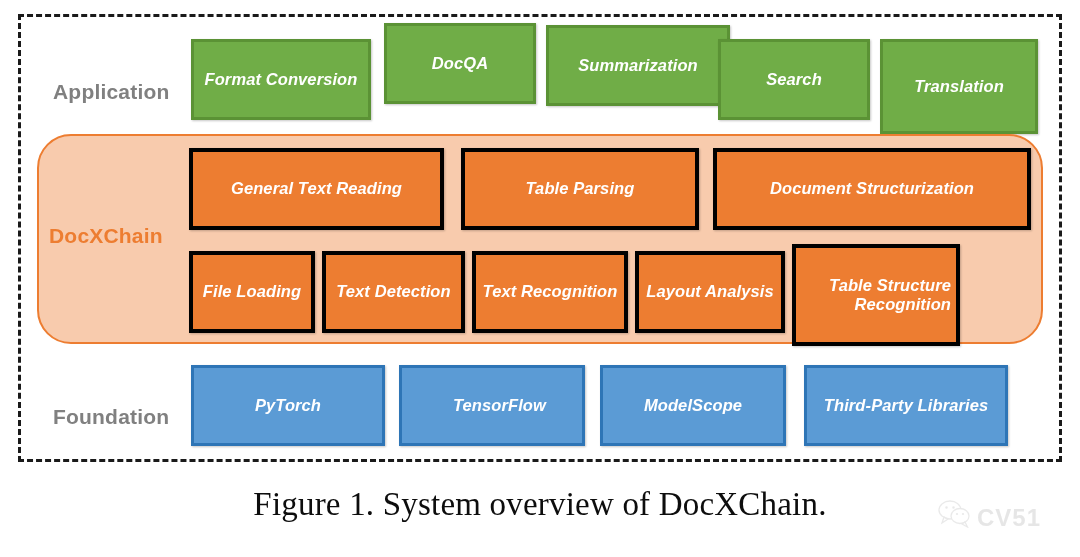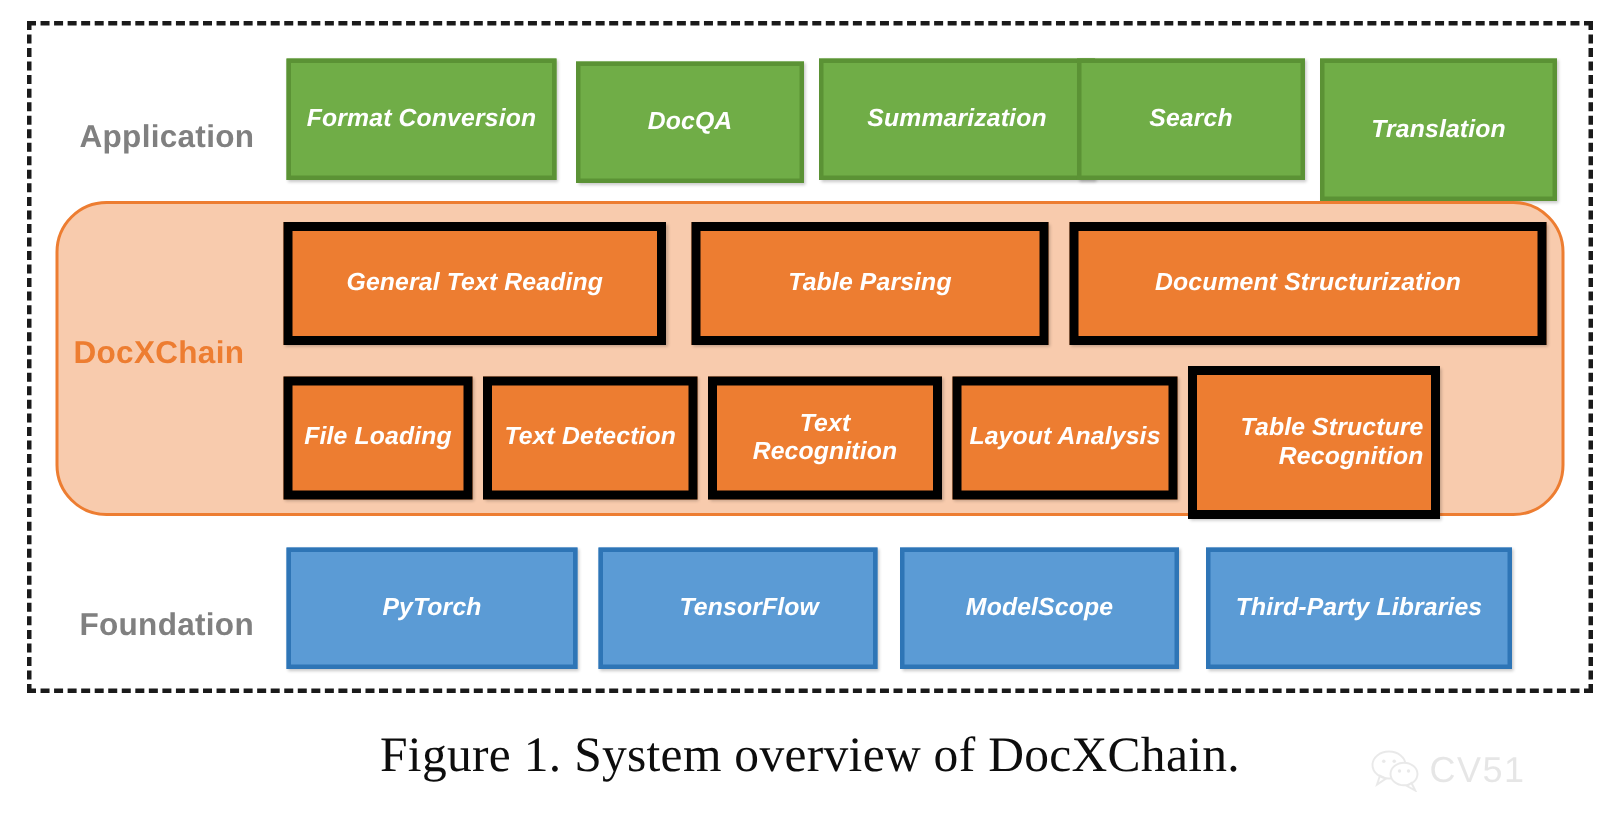--- a/index.html
+++ b/index.html
@@ -55,21 +55,21 @@
     font-style: italic;
   }
 
   .node.green {
     background: #70ad47;
     border: 3px solid #5b9235;
     box-shadow: 1px 1px 2px rgba(0,0,0,.22);
   }
   .node.orange {
     background: #ed7d31;
-    border: 6px solid #000000;
+    border: 4px solid #000000;
     box-shadow: 1px 1px 2px rgba(0,0,0,.22);
   }
   .node.blue {
     background: #5b9bd5;
     border: 3px solid #2e75b6;
     box-shadow: 1px 1px 2px rgba(0,0,0,.22);
   }
 
   
   #docxchain-panel {
@@ -104,48 +104,49 @@
     text-align: center;
     font-family: "Liberation Serif", serif;
     font-size: 33px;
     color: #0d0d0d;
     letter-spacing: .2px;
   }
 
   
   #watermark {
     position: absolute;
-    left: 914px;
+    left: 938px;
     top: 500px;
     display: flex;
-    align-items: flex-start;
+    align-items: flex-end;
     gap: 5px;
     opacity: .45;
+    font-weight: bold;
   }
   #watermark .wm-text {
     font-family: "Liberation Sans", sans-serif;
     font-size: 24px;
     color: #c9c9c9;
     letter-spacing: 1px;
   }
 </style>
 </head>
 <body>
 
 <div id="figure-frame">
 
   <div class="row-label" style="left:32px; top:63px;">Application</div>
 
   <div class="node green" style="left:170px; top:22px; width:180px; height:81px;">
     <span>Format Conversion</span>
   </div>
-  <div class="node green" style="left:363px; top:24px; width:152px; height:81px;">
+  <div class="node green" style="left:363px; top:6px; width:152px; height:81px;">
     <span>DocQA</span>
   </div>
-  <div class="node green" style="left:525px; top:22px; width:184px; height:81px;">
+  <div class="node green" style="left:525px; top:8px; width:184px; height:81px;">
     <span>Summarization</span>
   </div>
   <div class="node green" style="left:697px; top:22px; width:152px; height:81px;">
     <span>Search</span>
   </div>
   <div class="node green" style="left:859px; top:22px; width:158px; height:95px;">
     <span>Translation</span>
   </div>
 
   <div class="row-label" style="left:32px; top:388px;">Foundation</div>

